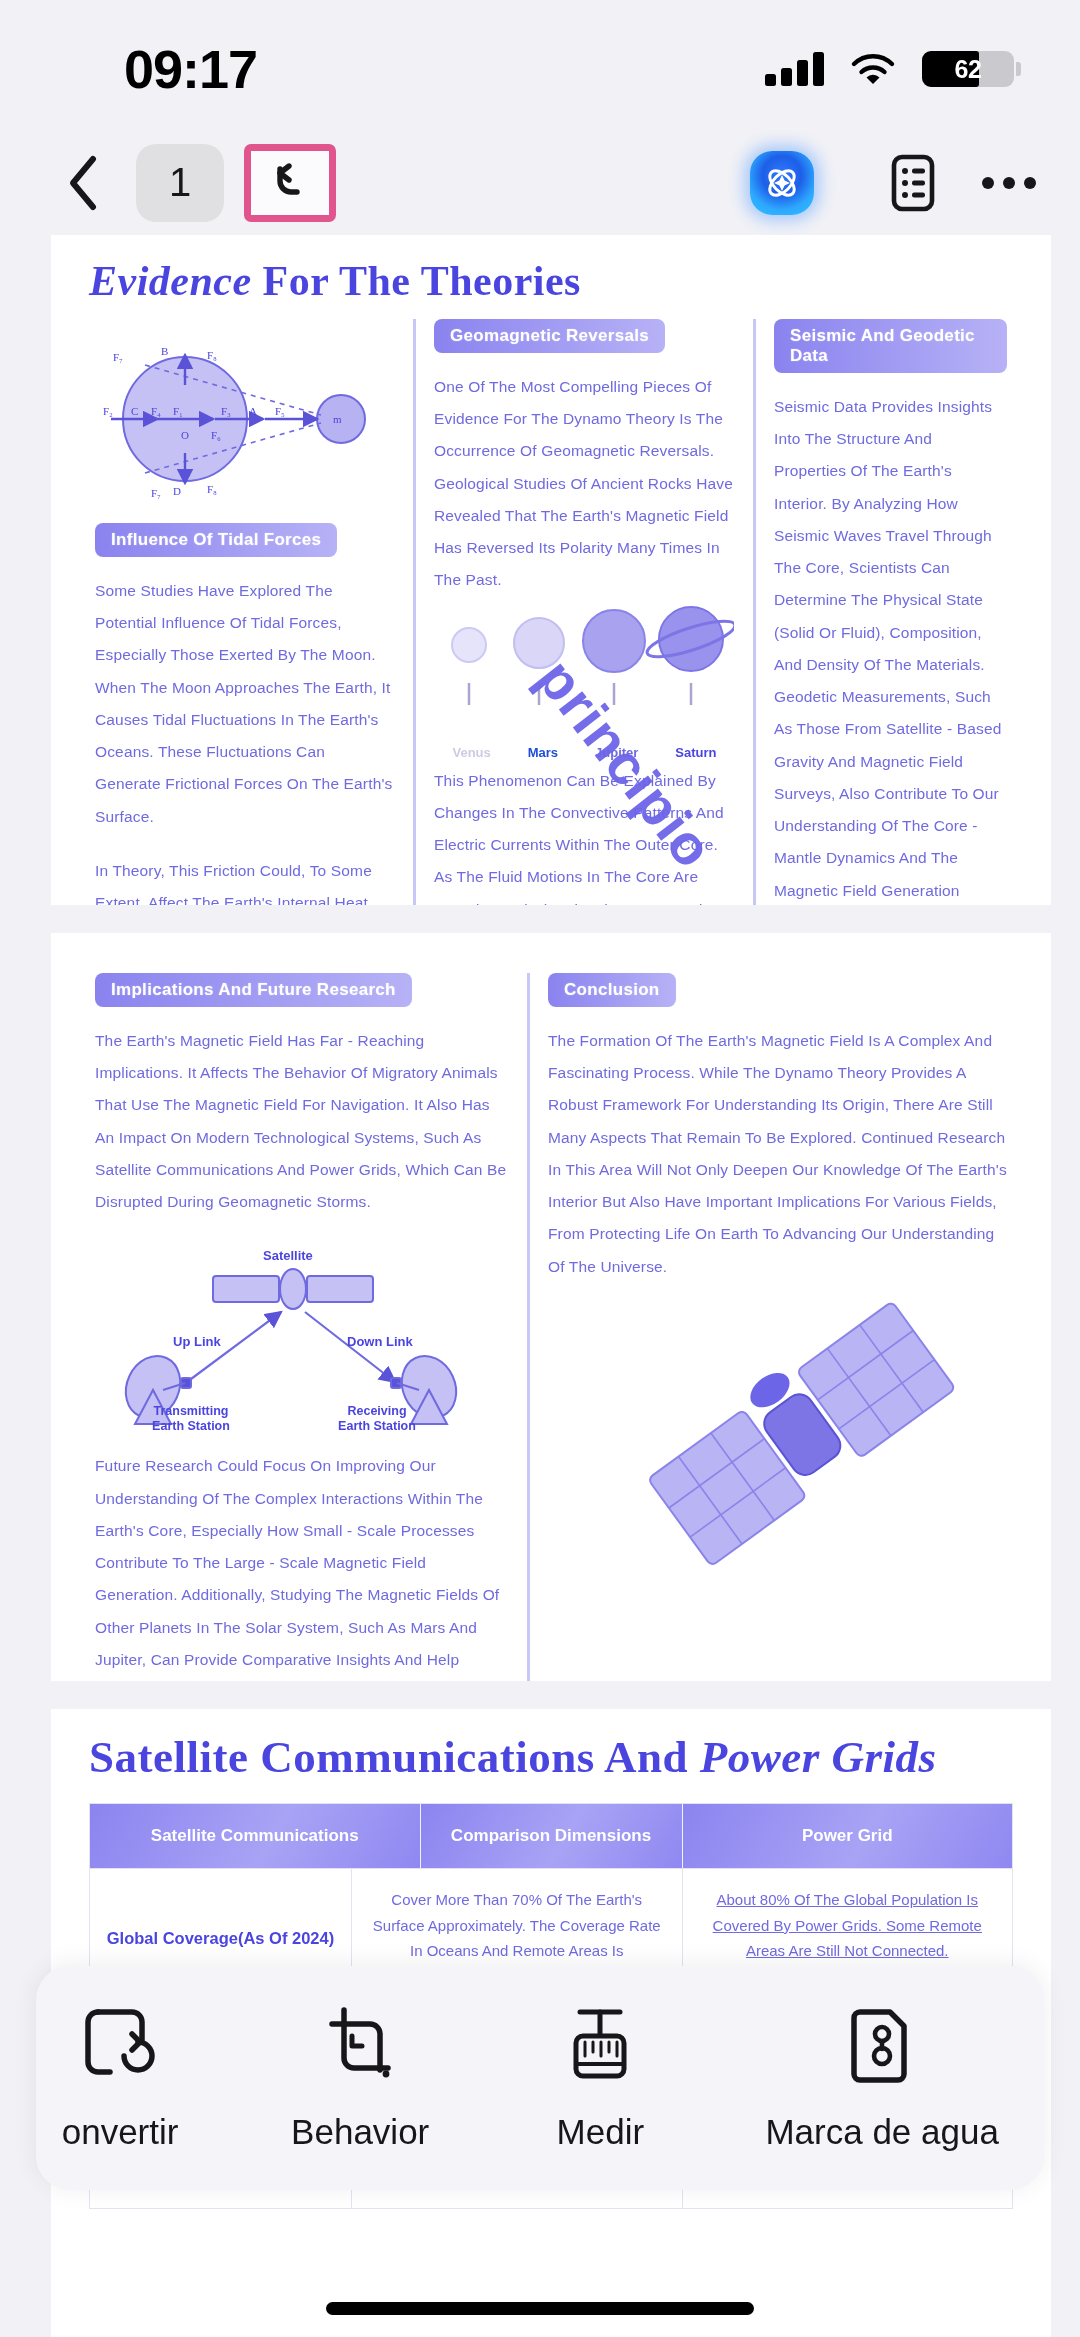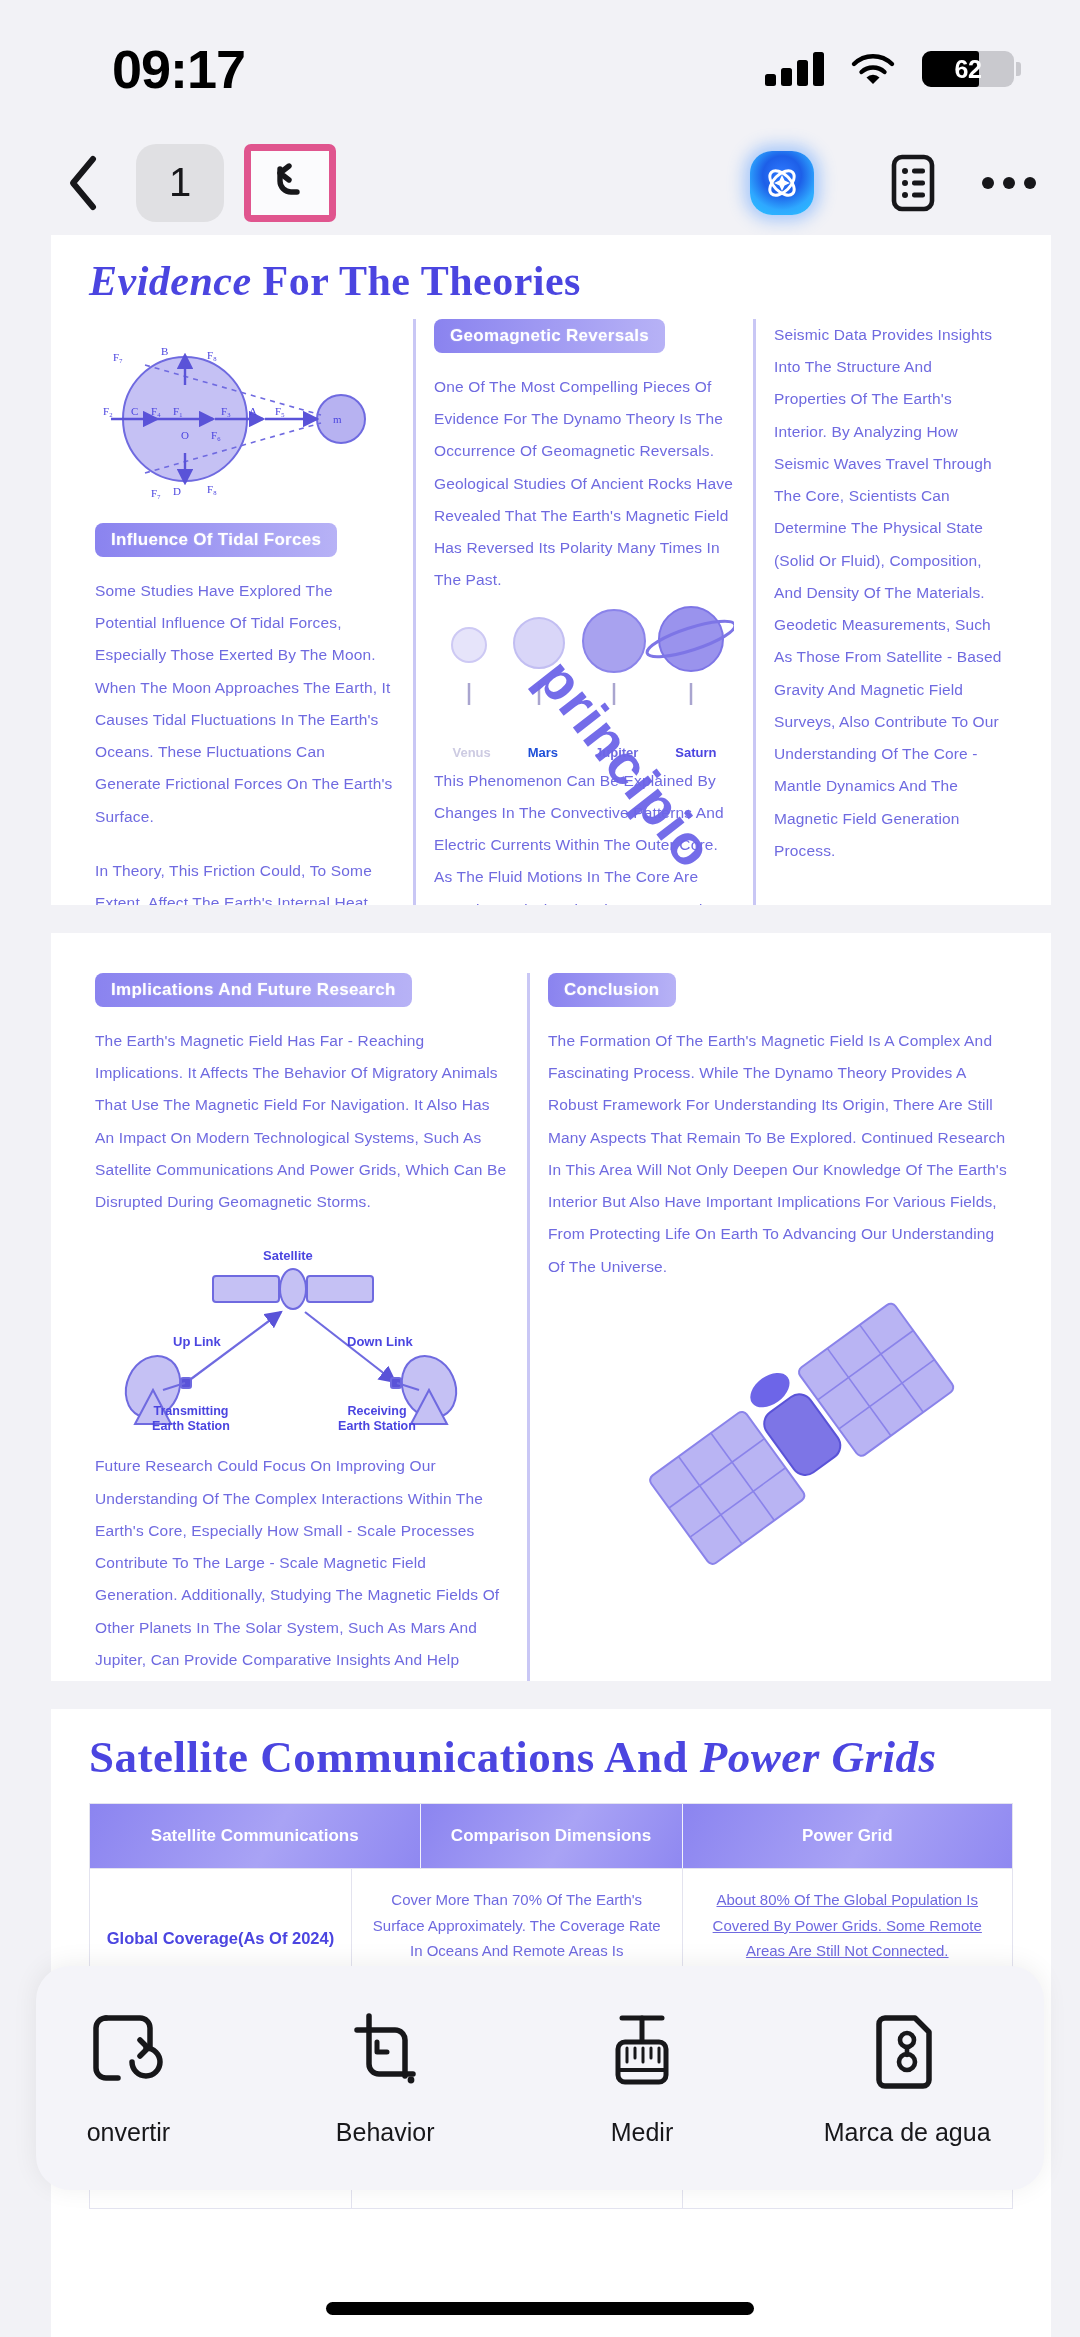--- a/index.html
+++ b/index.html
@@ -8,21 +8,21 @@
     font-family:"Liberation Sans", sans-serif;
     background:#f2f2f6;
     position:relative;
     overflow:hidden;
   }
 
   
   .statusbar{
     position:absolute; top:0; left:0; width:1080px; height:130px;
     display:flex; align-items:center; justify-content:space-between;
-    padding:0 66px 0 0;
+    padding:0 66px 0 12px;
   }
   .status-time{
     font-size:54px; font-weight:bold; color:#000;
     letter-spacing:-1px; margin-left:112px; margin-top:8px;
   }
   .status-right{ display:flex; align-items:center; gap:26px; margin-top:8px;}
   .sig{ display:flex; align-items:flex-end; gap:5px; height:34px;}
   .sig i{ display:block; width:11px; background:#000; border-radius:2.5px;}
   .sig i:nth-child(1){height:12px}
   .sig i:nth-child(2){height:18px}
@@ -150,21 +150,21 @@
   .toolbar{
     position:absolute;left:36px;bottom:147px;width:1008px;height:224px;
     background:#f4f4f9;border-radius:34px;
     display:flex;align-items:center;justify-content:space-around;
     box-shadow:0 -2px 26px rgba(0,0,0,.07);
   }
   .tool{
     display:flex;flex-direction:column;align-items:center;gap:22px;
     min-width:150px;
   }
-  .tool .lbl{font-size:25px;color:#17171a;white-space:nowrap;}
+  .tool .lbl{font-size:35px;color:#17171a;white-space:nowrap;}
   .tool.clipped{margin-left:-36px;}
 
   .home-ind{
     position:absolute;bottom:22px;left:50%;transform:translateX(-50%);
     width:428px;height:13px;border-radius:8px;background:#000;
   }
 </style>
 </head>
 <body>
 
@@ -318,20 +318,21 @@
             <span style="color:#cdcbe2">Venus</span>
             <span style="color:#1d4ed8">Mars</span>
             <span style="color:#6f6ae0">Jupiter</span>
             <span style="color:#4b45e0">Saturn</span>
           </div>
         </div>
         <div class="body-txt" style="margin-top:10px">This Phenomenon Can Be Explained By Changes In The Convective Patterns And Electric Currents Within The Outer Core. As The Fluid Motions In The Core Are Complex And Chaotic, They Can Lead To Disruptions In The Magnetic Field Generation, Causing Reversals.</div>
       </div>
 
       <div class="col divider" style="flex:1;">
+        <div class="chip">Seismic And Geodetic Data</div>
         <div class="body-txt">Seismic Data Provides Insights Into The Structure And Properties Of The Earth's Interior. By Analyzing How Seismic Waves Travel Through The Core, Scientists Can Determine The Physical State (Solid Or Fluid), Composition, And Density Of The Materials. Geodetic Measurements, Such As Those From Satellite - Based Gravity And Magnetic Field Surveys, Also Contribute To Our Understanding Of The Core - Mantle Dynamics And The Magnetic Field Generation Process.</div>
       </div>
     </div>
     <div class="wm wm1">principio</div>
   </div>
 
   <div class="page page2">
     <div class="cols" style="padding-top:40px">
 
       <div class="col" style="flex:0 0 450px;">

